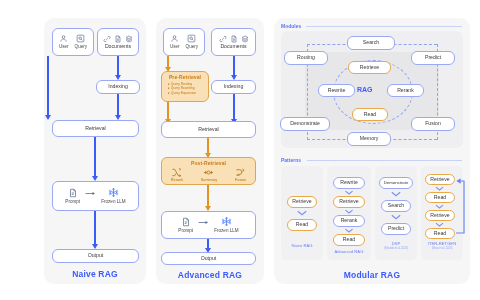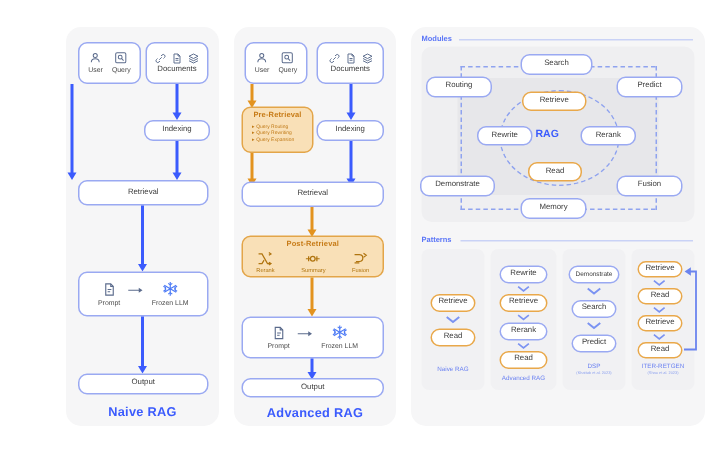--- a/index.html
+++ b/index.html
@@ -448,14 +448,15 @@
 
   <svg style="position:absolute;left:452px;top:173px;" width="16" height="62" viewBox="0 0 16 62">
     <path d="M4 60h8V8H6" fill="none" stroke="#6b84ee" stroke-width="1.2"></path>
     <path d="M8.6 5.2L4.4 8l4.2 2.8z" fill="#6b84ee"></path>
   </svg>
   <div class="patname" style="left:419px;top:241px;width:46px;">ITER-RETGEN</div>
   <div class="patcite" style="left:419px;top:247px;width:46px;">(Shao et al. 2023)</div>
 
   <div class="secrule" style="left:461px;top:166px;width:1px;height:0;"></div>
 
+  <div class="panel-title" style="left:274px;top:270px;width:196px;">Modular RAG</div>
 
 </div>
 
 </body></html>

